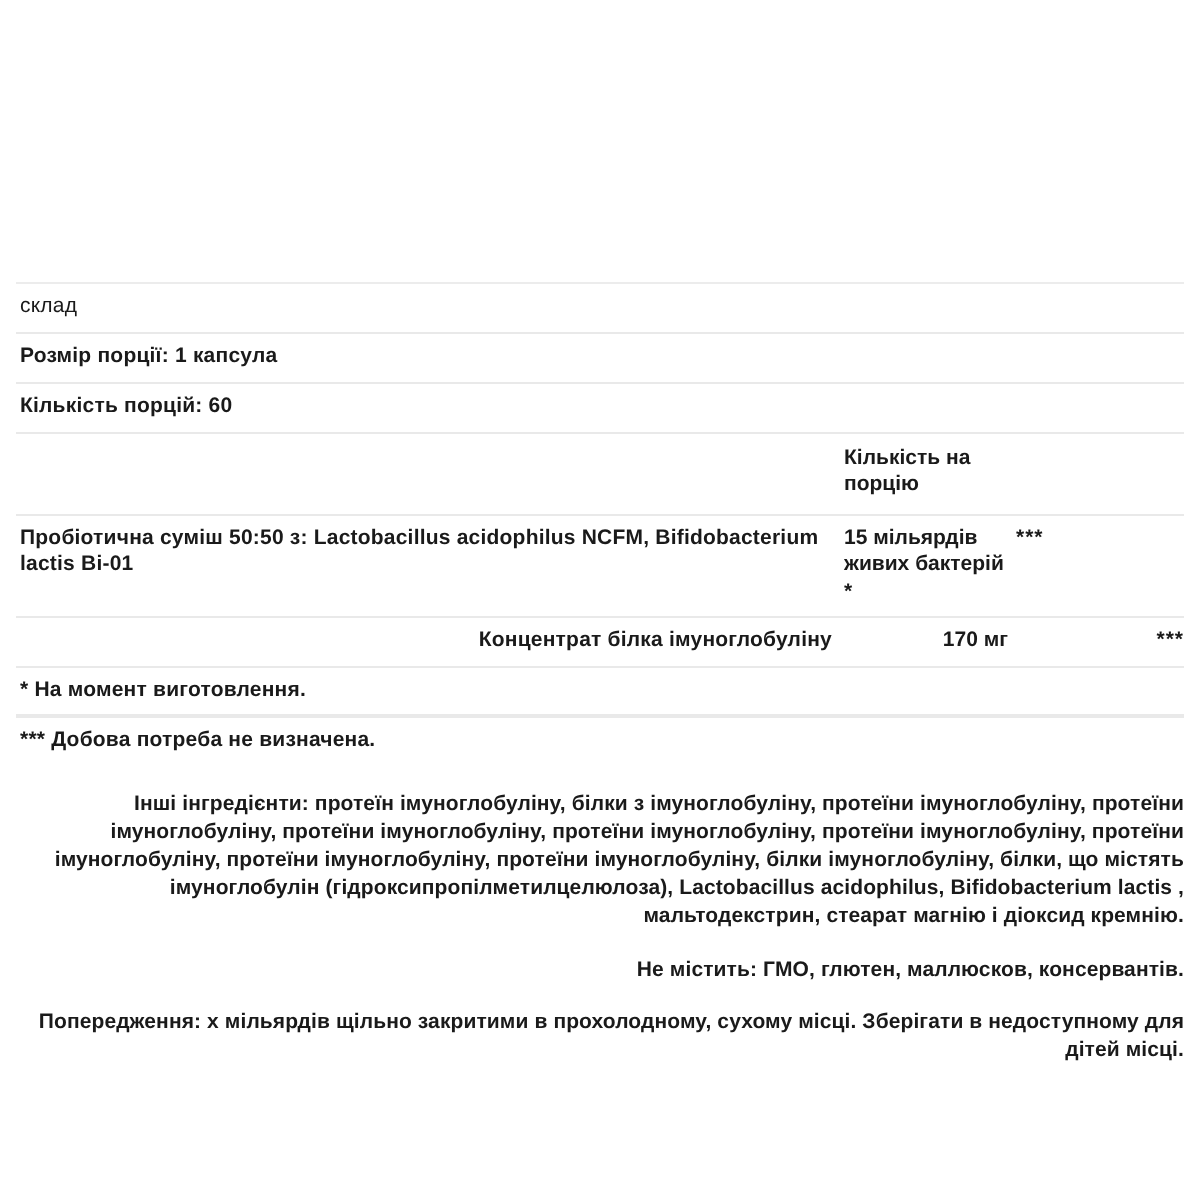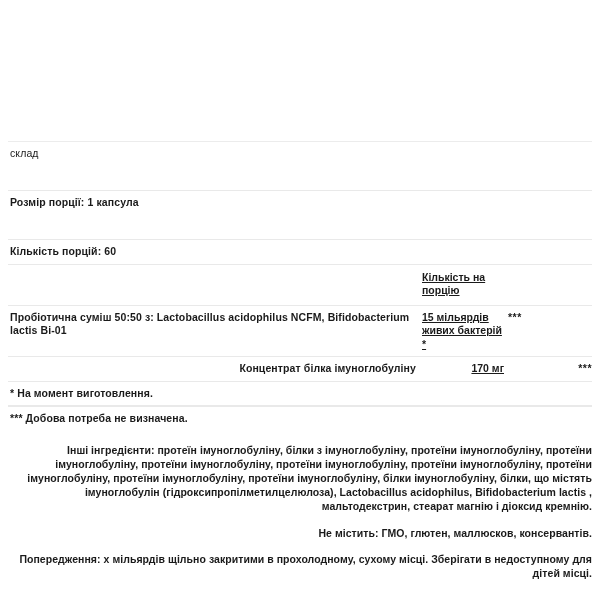--- a/index.html
+++ b/index.html
@@ -53,21 +53,20 @@
     letter-spacing: 0.01em;
   }
   .cell-amount {
     flex: 0 0 86px;
     max-width: 86px;
     padding: 5px 4px 5px 0;
     box-sizing: border-box;
     font-size: 10.5px;
     line-height: 13.5px;
     font-weight: bold;
-    text-decoration: underline;
   }
   .cell-dv {
     flex: 1 1 auto;
     padding: 5px 0 5px 0;
     box-sizing: border-box;
     font-size: 10.5px;
     line-height: 13.5px;
     font-weight: bold;
   }
 
@@ -84,21 +83,20 @@
     padding-top: 6px;
   }
   .row-colhead .cell-amount,
   .row-colhead .cell-dv {
     padding-top: 6px;
     font-weight: bold;
   }
 
   .row-serving {
     min-height: 25px;
-    margin-top: 24px;
   }
   .row-item {
     min-height: 23px;
     text-align: right;
   }
   .row-item-tall {
     min-height: 34px;
   }
   .row-note {
     min-height: 23px;

